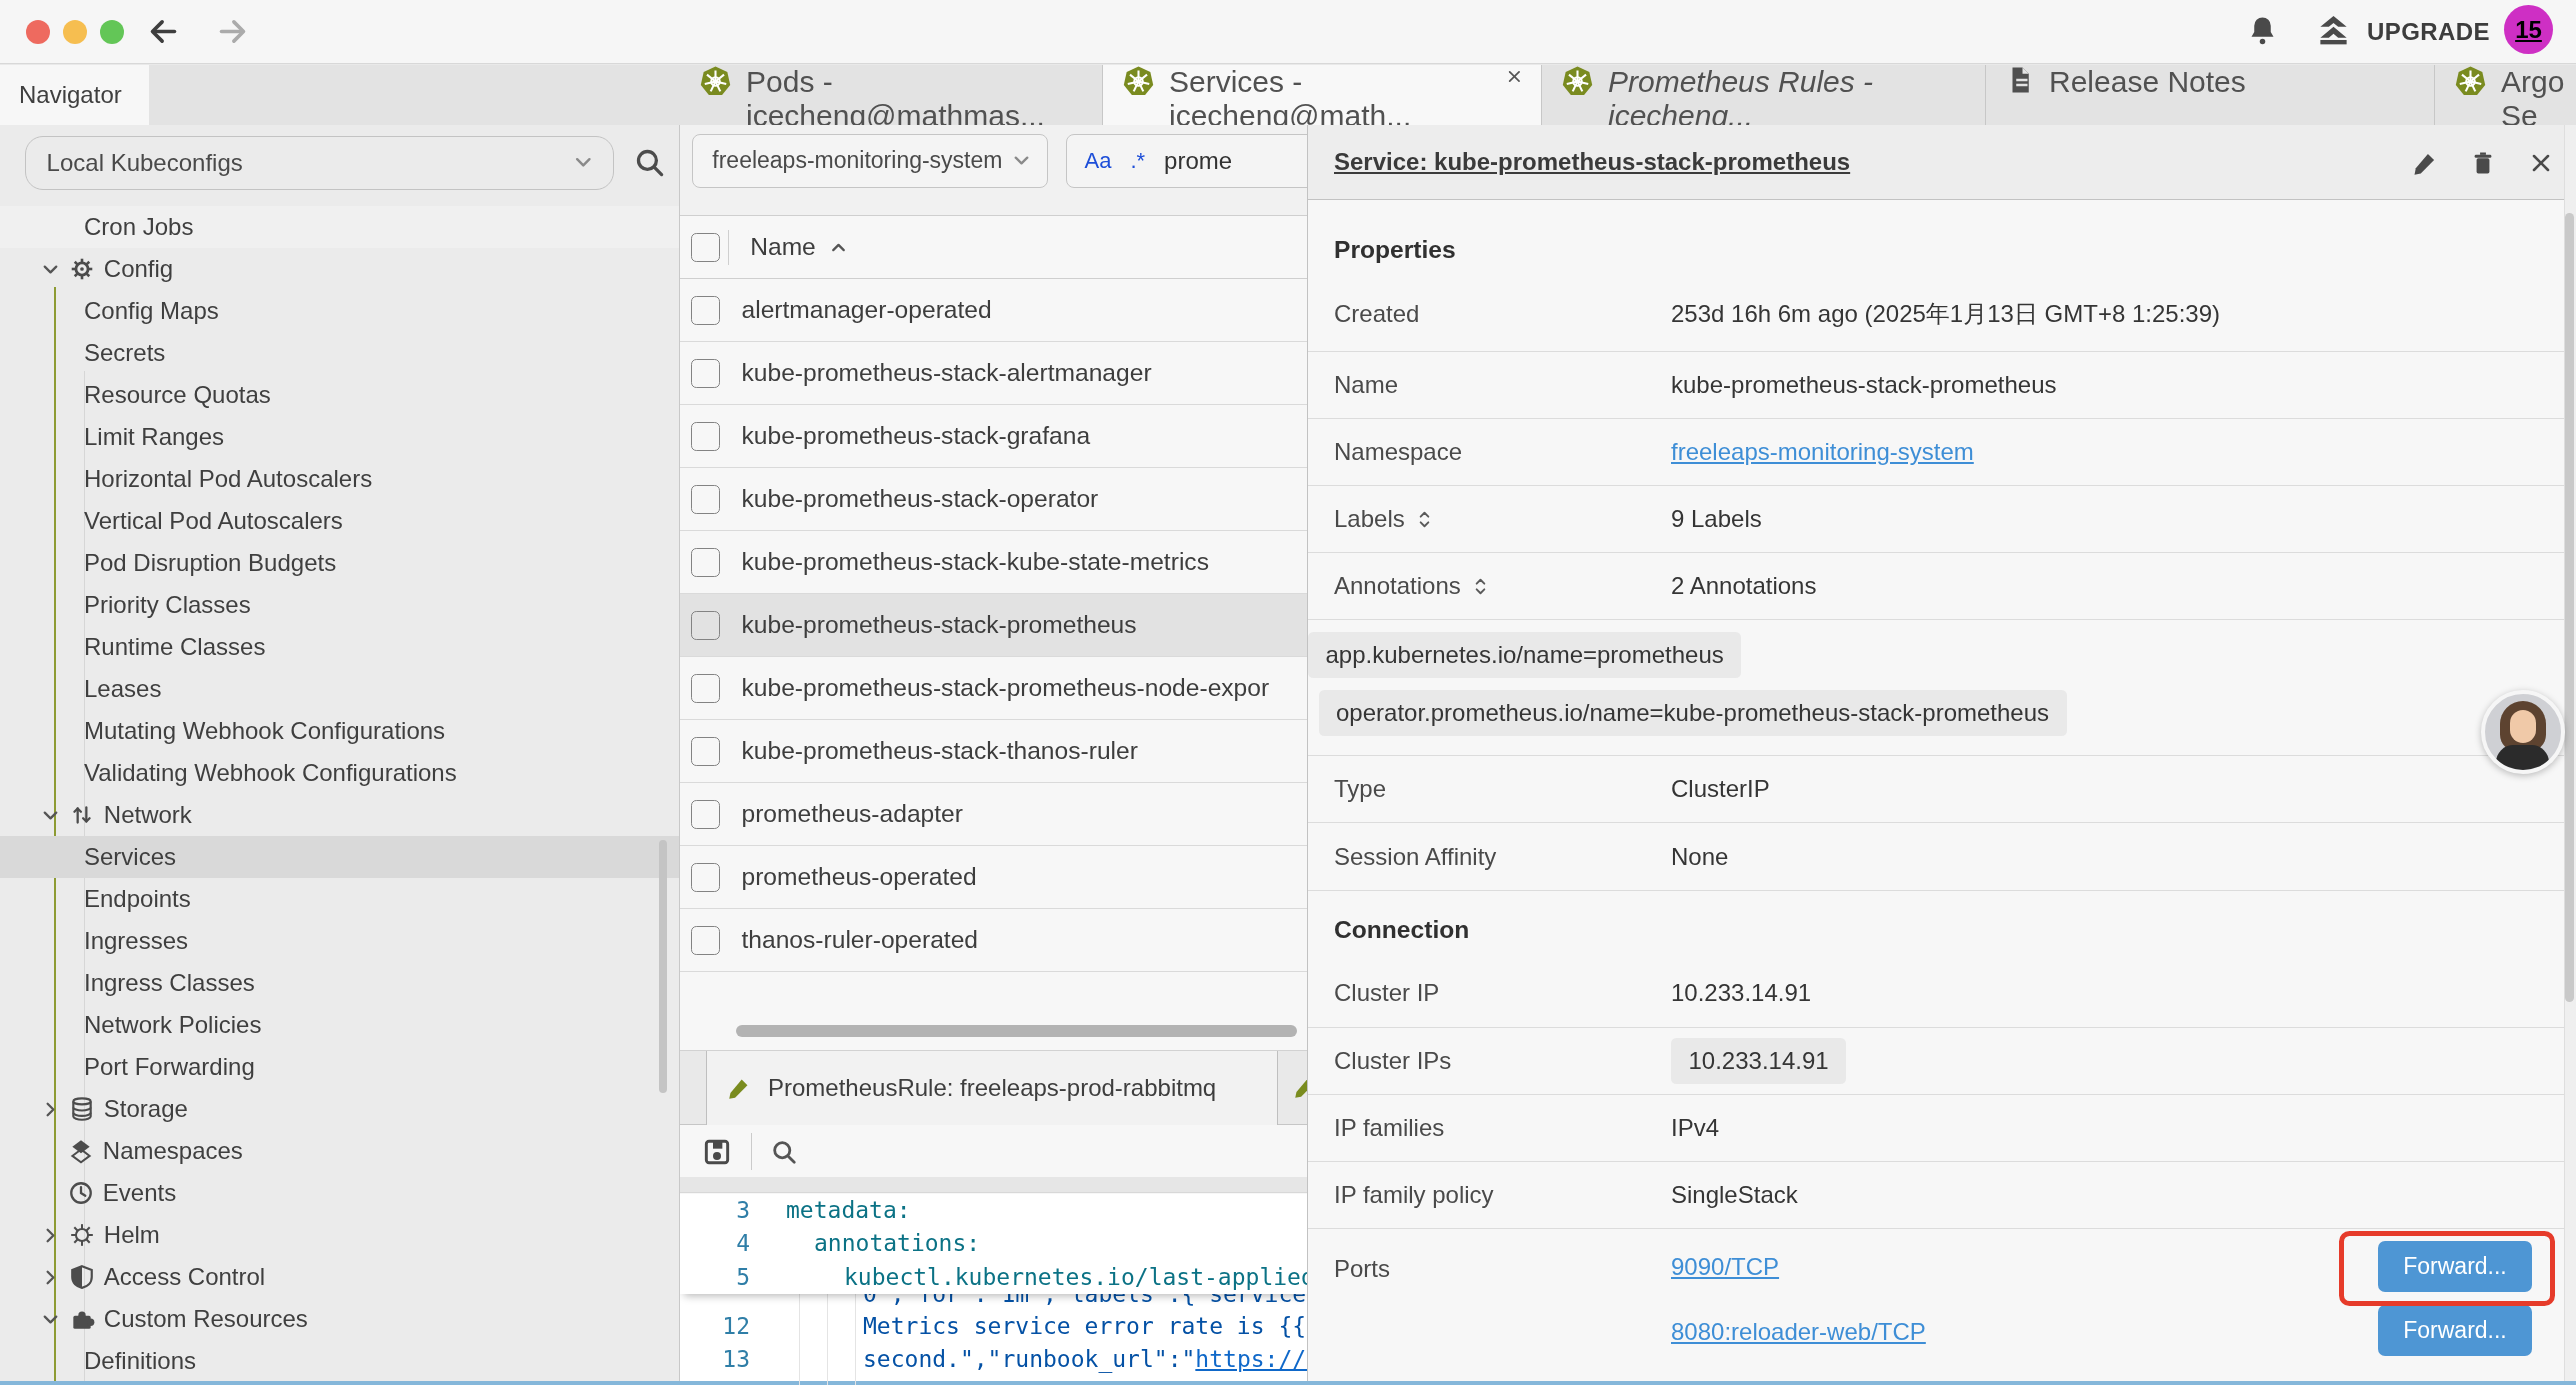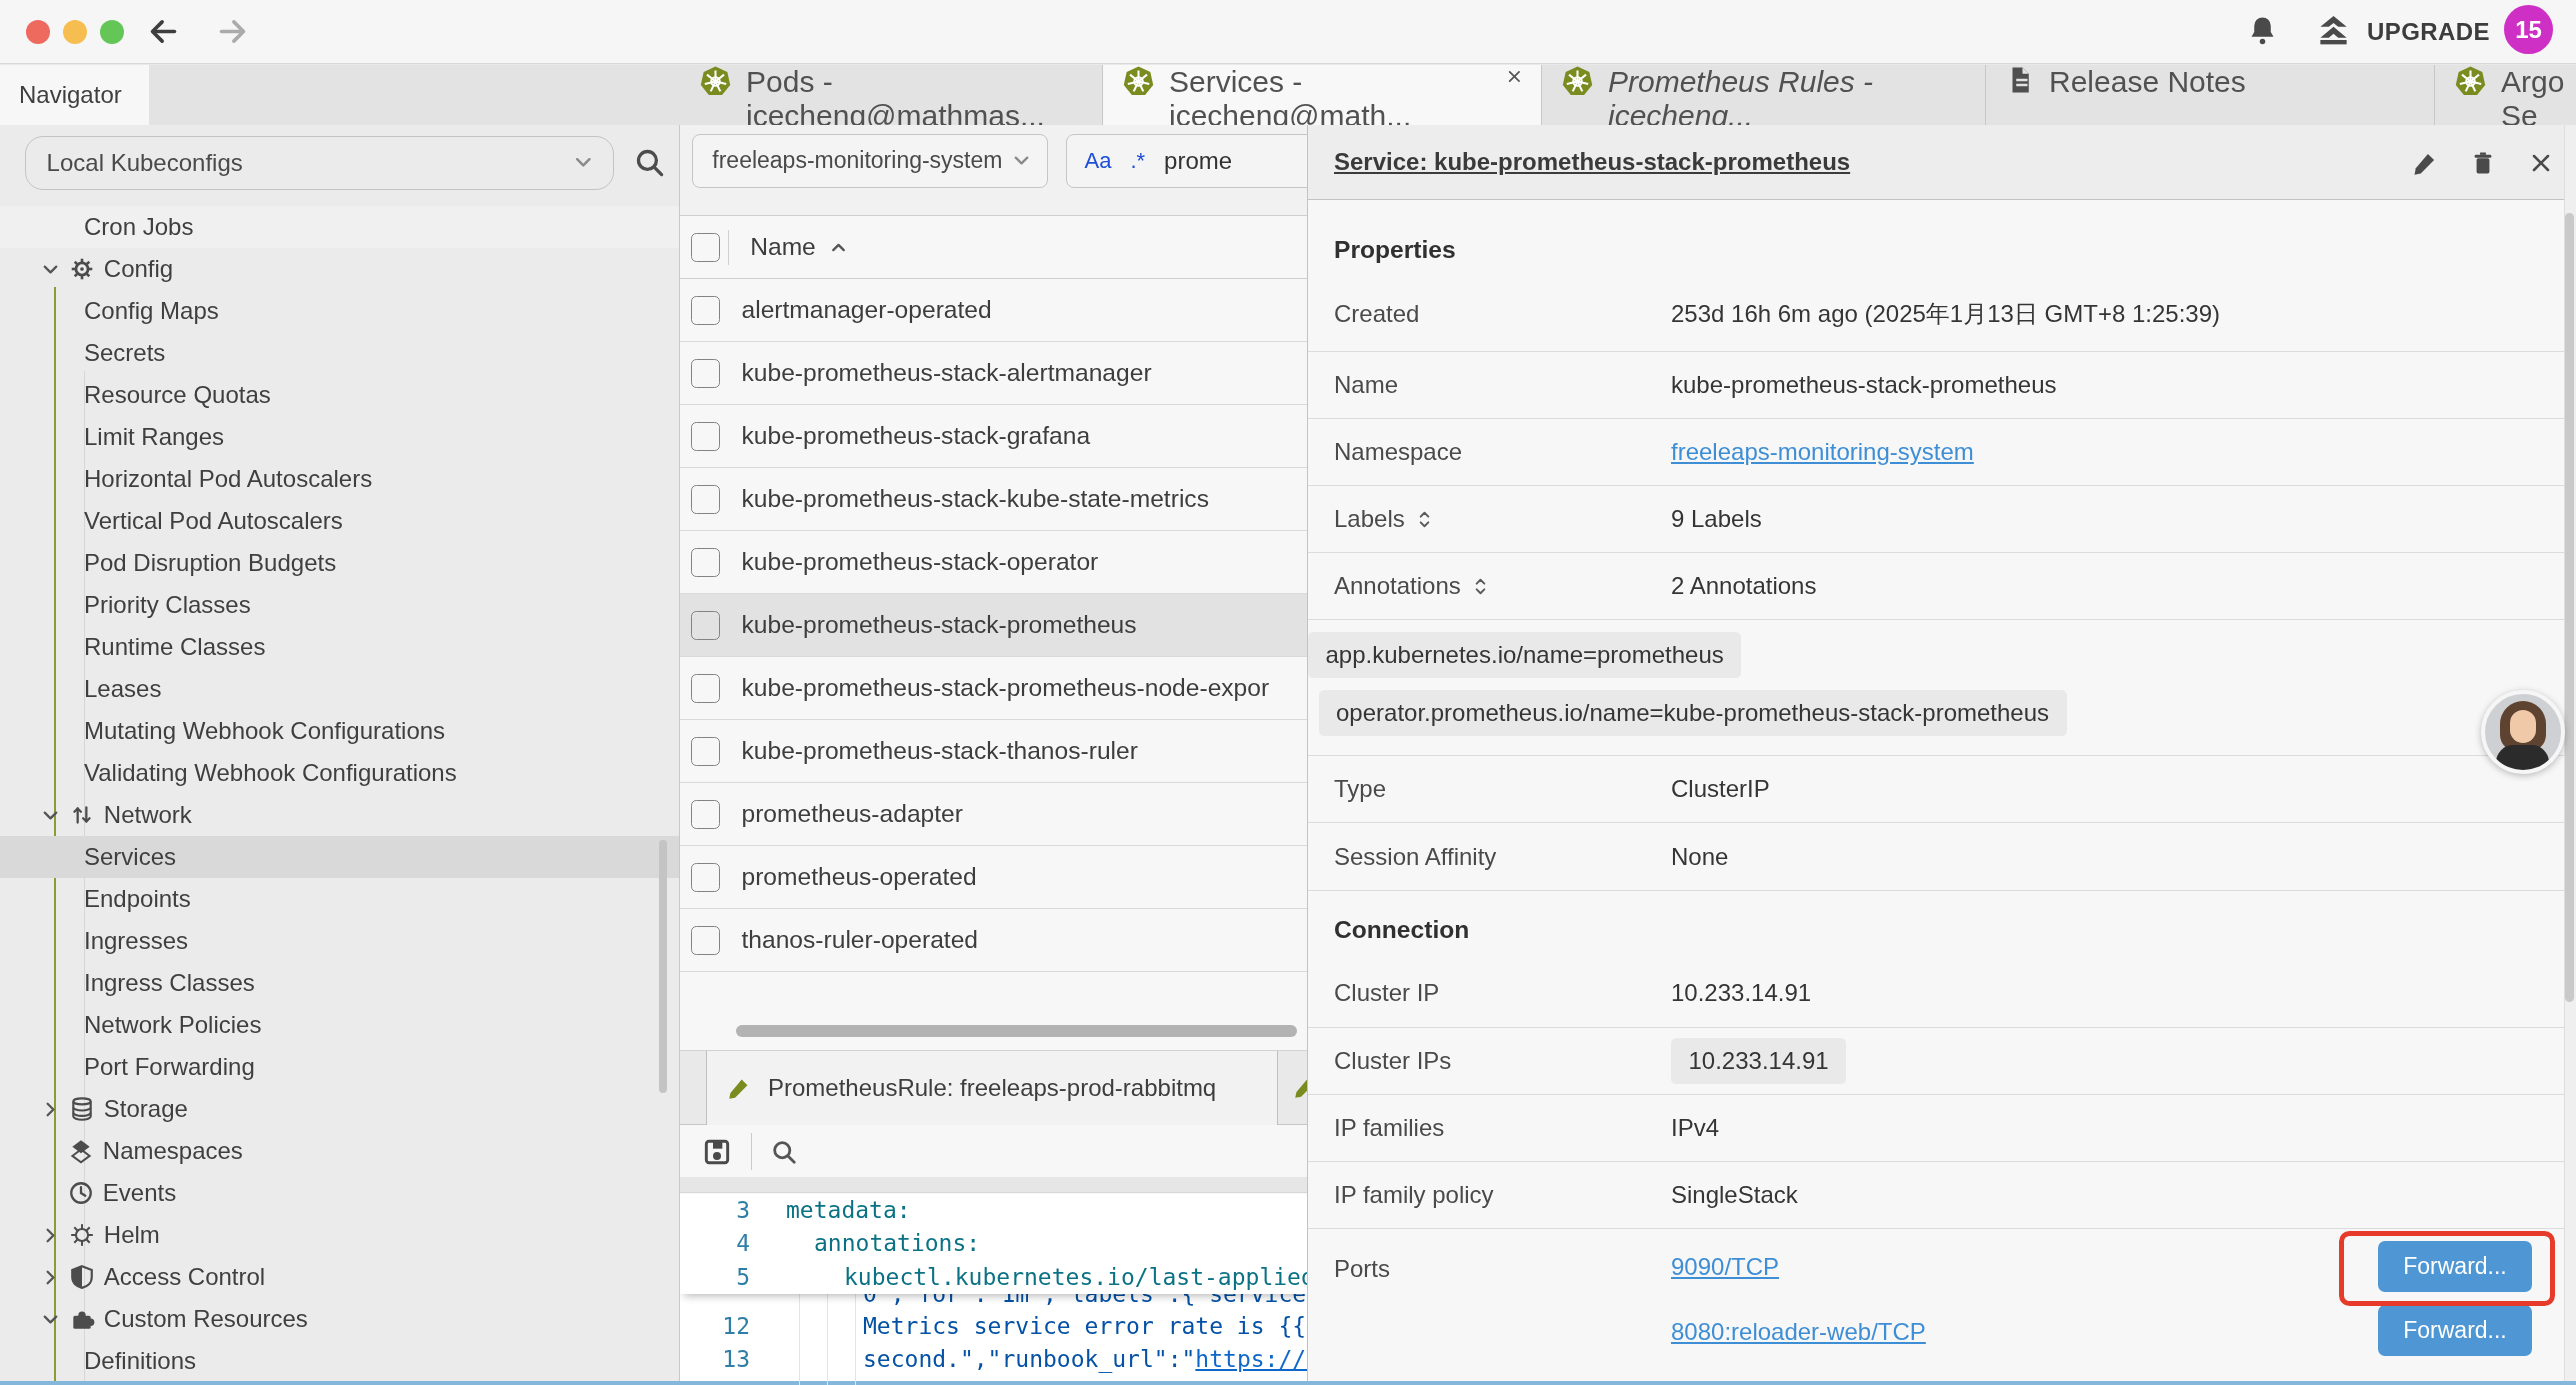--- a/index.html
+++ b/index.html
@@ -10,21 +10,21 @@
 
   
   .topbar{position:absolute;left:0;top:0;width:2576px;height:63px;background:#f6f6f6;border-bottom:1.8px solid #d8d8d8;}
   .tl{position:absolute;top:20px;width:24px;height:24px;border-radius:50%;}
   .tl.red{left:26px;background:#ee6a5f}.tl.yel{left:63px;background:#f6be50}.tl.grn{left:100px;background:#63c657}
   .navarrow{position:absolute;top:15px;width:33px;height:33px}
   .bell{position:absolute;left:2246px;top:14px;width:33px;height:33px}
   .upg{position:absolute;left:2316px;top:13px;width:35px;height:35px}
   .upgtxt{position:absolute;left:2367px;top:17.5px;font-size:24px;font-weight:600;color:#3d3d3d;letter-spacing:0.4px}
   .pbadge{position:absolute;left:2504px;top:5.3px;width:49px;height:49px;border-radius:50%;background:#ce2fc4;
-          display:flex;align-items:center;justify-content:center;color:#ffffff;font-size:24px;font-weight:700;}
+          display:flex;align-items:center;justify-content:center;color:#000000;font-size:24px;font-weight:700;text-decoration:underline;}
 
   
   .tabrow{position:absolute;left:0;top:65px;width:2576px;height:60px;background:#e3e3e3;border-bottom:0.9px solid #c9c9c9;}
   .navtab{position:absolute;left:0;top:0;width:149px;height:60px;background:#f7f7f7;display:flex;align-items:center;padding-left:19px;box-sizing:border-box;font-size:24px;color:#3f3f3f;}
   .tabs{position:absolute;left:680px;top:0;height:60px;right:0;display:flex;}
   .tab{position:relative;height:60px;display:flex;align-items:flex-start;box-sizing:border-box;border-right:1.8px solid #c7c7c7;padding:0 17.5px 0 19px;font-size:30px;color:#515151;background:#e3e3e3;flex:none;}
   .tab .k8s{width:33px;height:33px;margin-right:14px;flex:none}
   .tab.active{background:#f8f8f8;}
   .tab.italic .tlabel{font-style:italic}
   .tab .closex{width:23px;height:23px;margin-left:23px;color:#555}
@@ -487,25 +487,25 @@
       <div class="lrow">
           <div class="cbox"></div>
           <span class="rname">kube-prometheus-stack-alertmanager</span>
         </div>
       <div class="lrow">
           <div class="cbox"></div>
           <span class="rname">kube-prometheus-stack-grafana</span>
         </div>
       <div class="lrow">
           <div class="cbox"></div>
+          <span class="rname">kube-prometheus-stack-operator</span>
+        </div>
+      <div class="lrow">
+          <div class="cbox"></div>
           <span class="rname">kube-prometheus-stack-kube-state-metrics</span>
-        </div>
-      <div class="lrow">
-          <div class="cbox"></div>
-          <span class="rname">kube-prometheus-stack-operator</span>
         </div>
       <div class="lrow sel">
           <div class="cbox" style="background:#e2e2e2"></div>
           <span class="rname">kube-prometheus-stack-prometheus</span>
         </div>
       <div class="lrow">
           <div class="cbox"></div>
           <span class="rname">kube-prometheus-stack-prometheus-node-expor</span>
         </div>
       <div class="lrow">

